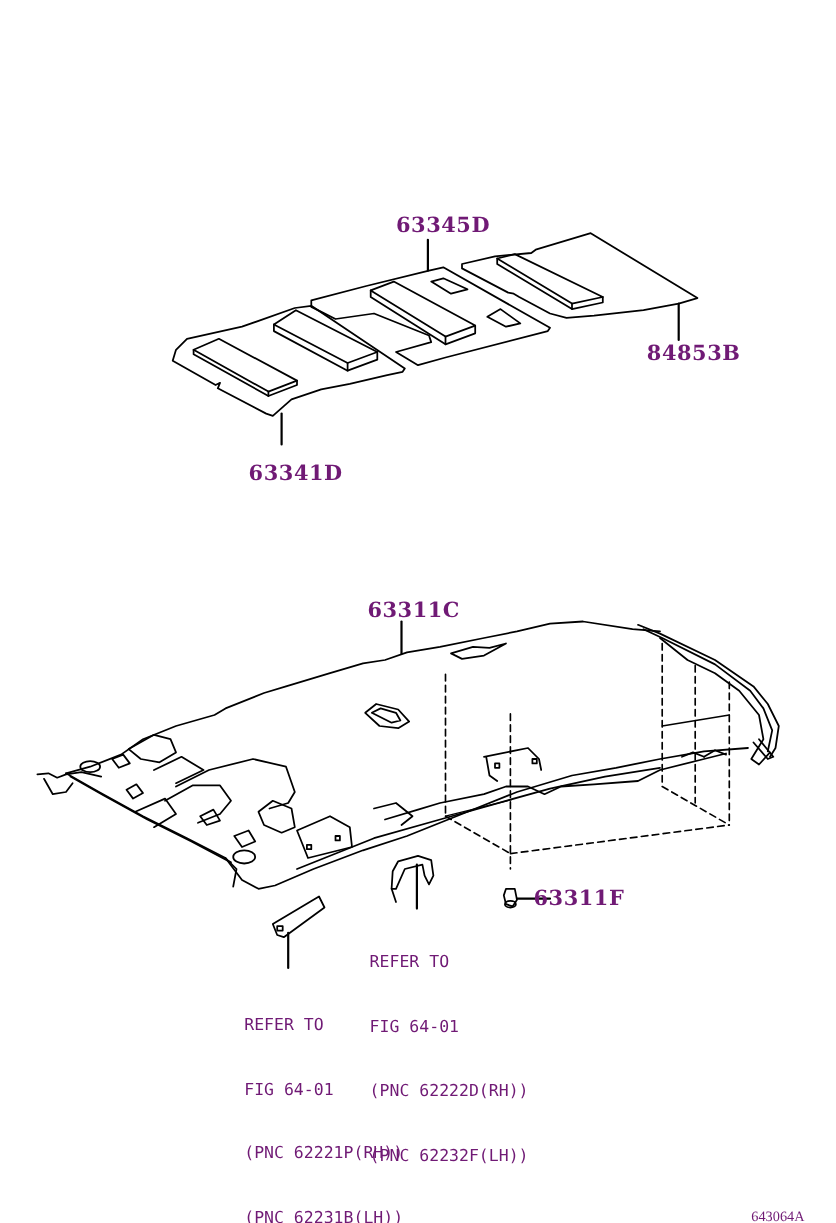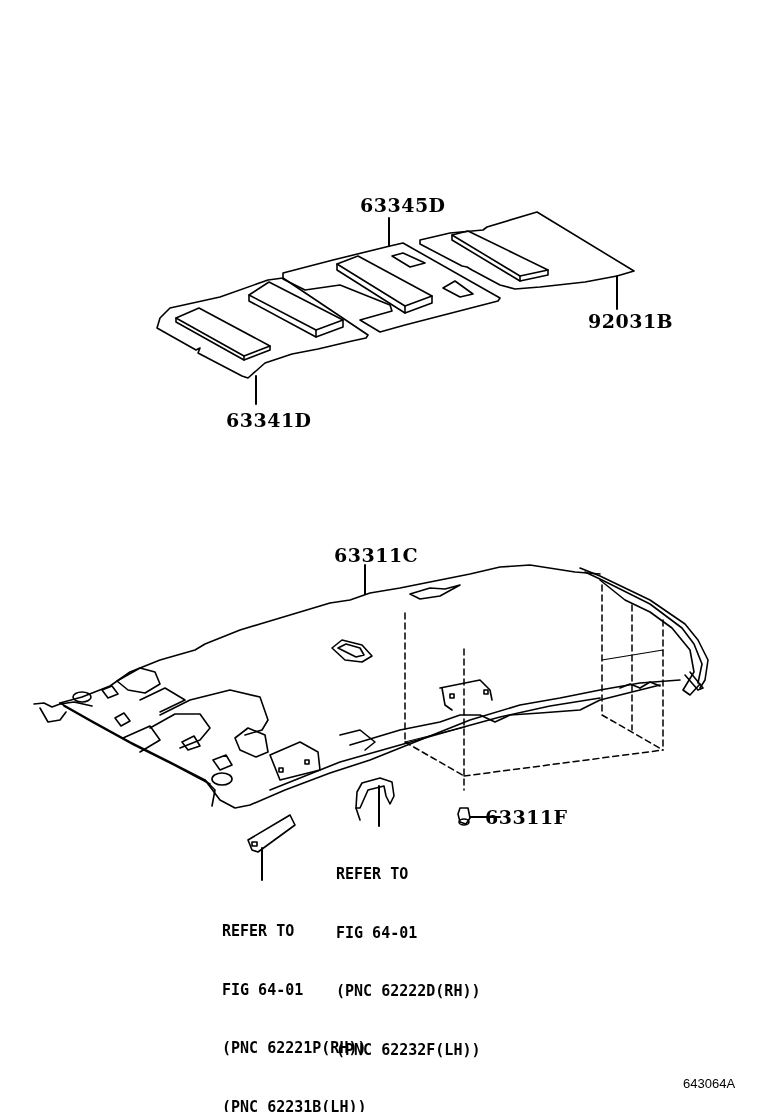--- a/index.html
+++ b/index.html
@@ -1,22 +1,22 @@
 <!DOCTYPE html>
 <html><head>
   <meta charset="utf-8">
   <style>
     html, body { margin: 0; padding: 0; background: #ffffff; }
     body { width: 760px; height: 1112px; position: relative; overflow: hidden;
            font-family: "DejaVu Sans Mono", "Liberation Mono", monospace; }
     .canvas { position: absolute; left: 0; top: 0; width: 760px; height: 1112px; }
     .lbl { position: absolute; font-family: "DejaVu Serif", "Liberation Serif", serif;
-           font-weight: bold; color: #000000; white-space: pre; line-height: 1; }
+           font-weight: bold; color: #701a75; white-space: pre; line-height: 1; }
     .pn { font-size: 19px; letter-spacing: 0.5px; }
-    .ref { font-family: "DejaVu Sans Mono", "Liberation Mono", monospace; font-weight: bold;
+    .ref { font-family: "DejaVu Sans Mono", "Liberation Mono", monospace; font-weight: normal;
            font-size: 15px; line-height: 19.5px; }
     .code { font-family: "Liberation Sans", "DejaVu Sans", sans-serif; font-weight: normal;
             font-size: 13px; }
     svg path, svg line, svg polyline, svg polygon, svg rect, svg ellipse {
       fill: none; stroke: #000; stroke-width: 1.6; stroke-linejoin: round; stroke-linecap: round; }
     .dash { stroke-dasharray: 6 4; stroke-width: 1.5; }
     .lead { stroke-width: 2; }
   </style>
 </head>
 <body>
@@ -146,34 +146,34 @@
 
     <g>
       <path d="M248,840 L285,818 L290,815 L295,825 L258,852 L252,850 Z"></path>
       <rect x="252" y="842" width="5" height="4"></rect>
       <line class="lead" x1="262" y1="848" x2="262" y2="880"></line>
     </g>
   </svg>
 
   
   <div class="lbl pn" style="left:360px; top:196px;">63345D</div>
-  <div class="lbl pn" style="left:588px; top:312px;">92031B</div>
-  <div class="lbl pn" style="left:226px; top:411px;text-align:center;">63341D</div>
+  <div class="lbl pn" style="left:588px; top:312px;">84853B</div>
+  <div class="lbl pn" style="left:226px; top:421px;text-align:center;">63341D</div>
   <div class="lbl pn" style="left:334px; top:546px;">63311C</div>
   <div class="lbl pn" style="left:485px; top:808px;">63311F</div>
 
   
   <div class="lbl ref" style="left:336px; top:826px;">
     <div>REFER TO</div>
     <div>FIG 64-01</div>
     <div>(PNC 62222D(RH))</div>
     <div>(PNC 62232F(LH))</div>
   </div>
   <div class="lbl ref" style="left:222px; top:883px;">
     <div>REFER TO</div>
     <div>FIG 64-01</div>
     <div>(PNC 62221P(RH))</div>
     <div>(PNC 62231B(LH))</div>
   </div>
 
   
-  <div class="lbl code" style="left:683px; top:1077px;">643064A</div>
+  <div class="lbl code" style="left:683px; top:1099px;font-family:Liberation Serif, serif;">643064A</div>
 </div>
 
 </body></html>

